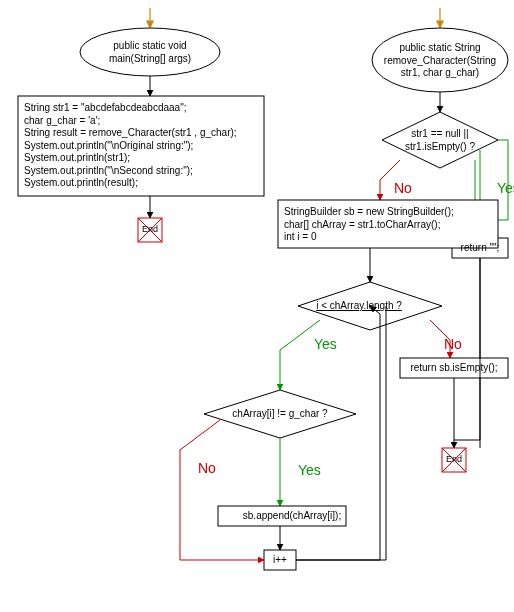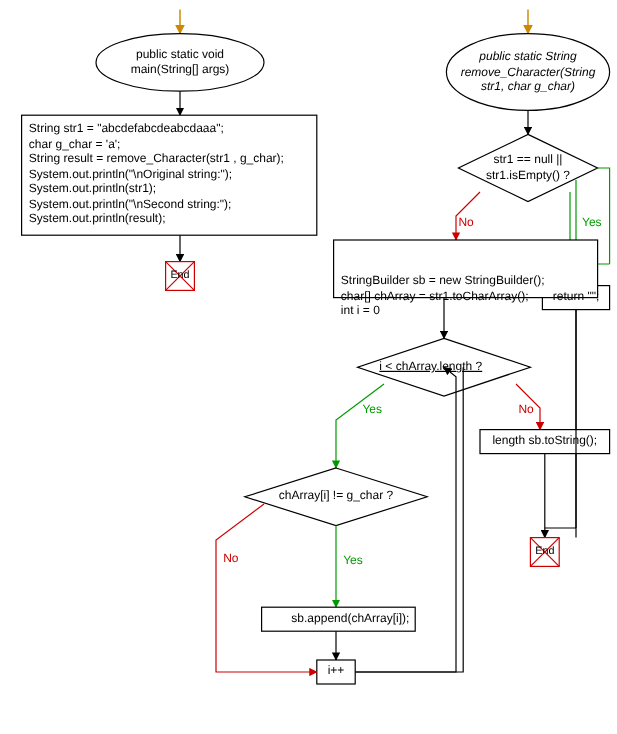--- a/index.html
+++ b/index.html
@@ -18,21 +18,22 @@
   svg { position: absolute; top: 0; left: 0; }
   .node-text {
     position: absolute;
     text-align: center;
     line-height: 1.25;
     white-space: pre;
   }
   .node-text.left { text-align: left; }
   .label {
     position: absolute;
-    font-size: 10px;
+    font-size: 14px;
+    padding-left: 12px;
   }
   .yes { color: #009900; }
   .no  { color: #cc0000; }
 </style>
 </head>
 <body>
 
 <svg width="514" height="612">
   <defs>
     <marker id="arr-black" viewBox="0 0 10 10" refX="9" refY="5" markerWidth="7" markerHeight="7" orient="auto">
@@ -134,40 +135,40 @@
 <div class="node-text left" style="left:24px; top:102px; width:236px;">String str1 = "abcdefabcdeabcdaaa";
 char g_char = 'a';
 String result = remove_Character(str1 , g_char);
 System.out.println("\nOriginal string:");
 System.out.println(str1);
 System.out.println("\nSecond string:");
 System.out.println(result);</div>
 
 <div class="node-text" style="left:138px; top:224px; width:24px; font-size:9px;">End</div>
 
-<div class="node-text" style="left:374px; top:42px; width:132px;font-style:italic;">public static String
+<div class="node-text" style="left:374px; top:42px; width:132px;">public static String
 remove_Character(String
 str1, char g_char)</div>
 
 <div class="node-text" style="left:388px; top:128px; width:104px;">str1 == null ||
 str1.isEmpty() ?</div>
 <div class="label yes" style="left:485px; top:180px;">Yes</div>
 <div class="label no" style="left:382px; top:180px;">No</div>
 
 <div class="node-text" style="left:454px; top:242px; width:52px;">return "";</div>
 
-<div class="node-text left" style="left:284px; top:206px; width:210px;margin-top:23px;">StringBuilder sb = new StringBuilder();
+<div class="node-text left" style="left:284px; top:206px; width:210px;">StringBuilder sb = new StringBuilder();
 char[] chArray = str1.toCharArray();
 int i = 0</div>
 
 <div class="node-text" style="left:303px; top:300px; width:112px;text-decoration:underline;">i &lt; chArray.length ?</div>
 <div class="label yes" style="left:302px; top:336px;">Yes</div>
 <div class="label no" style="left:432px; top:336px;">No</div>
 
-<div class="node-text" style="left:402px; top:362px; width:104px;">length sb.toString();</div>
+<div class="node-text" style="left:402px; top:362px; width:104px;">return sb.isEmpty();</div>
 
 <div class="node-text" style="left:216px; top:408px; width:128px;">chArray[i] != g_char ?</div>
 <div class="label yes" style="left:286px; top:462px;">Yes</div>
 <div class="label no" style="left:186px; top:460px;">No</div>
 
 <div class="node-text" style="left:220px; top:510px; width:144px;">sb.append(chArray[i]);</div>
 
 <div class="node-text" style="left:266px; top:554px; width:28px;">i++</div>
 
 <div class="node-text" style="left:442px; top:454px; width:24px; font-size:9px;">End</div>

